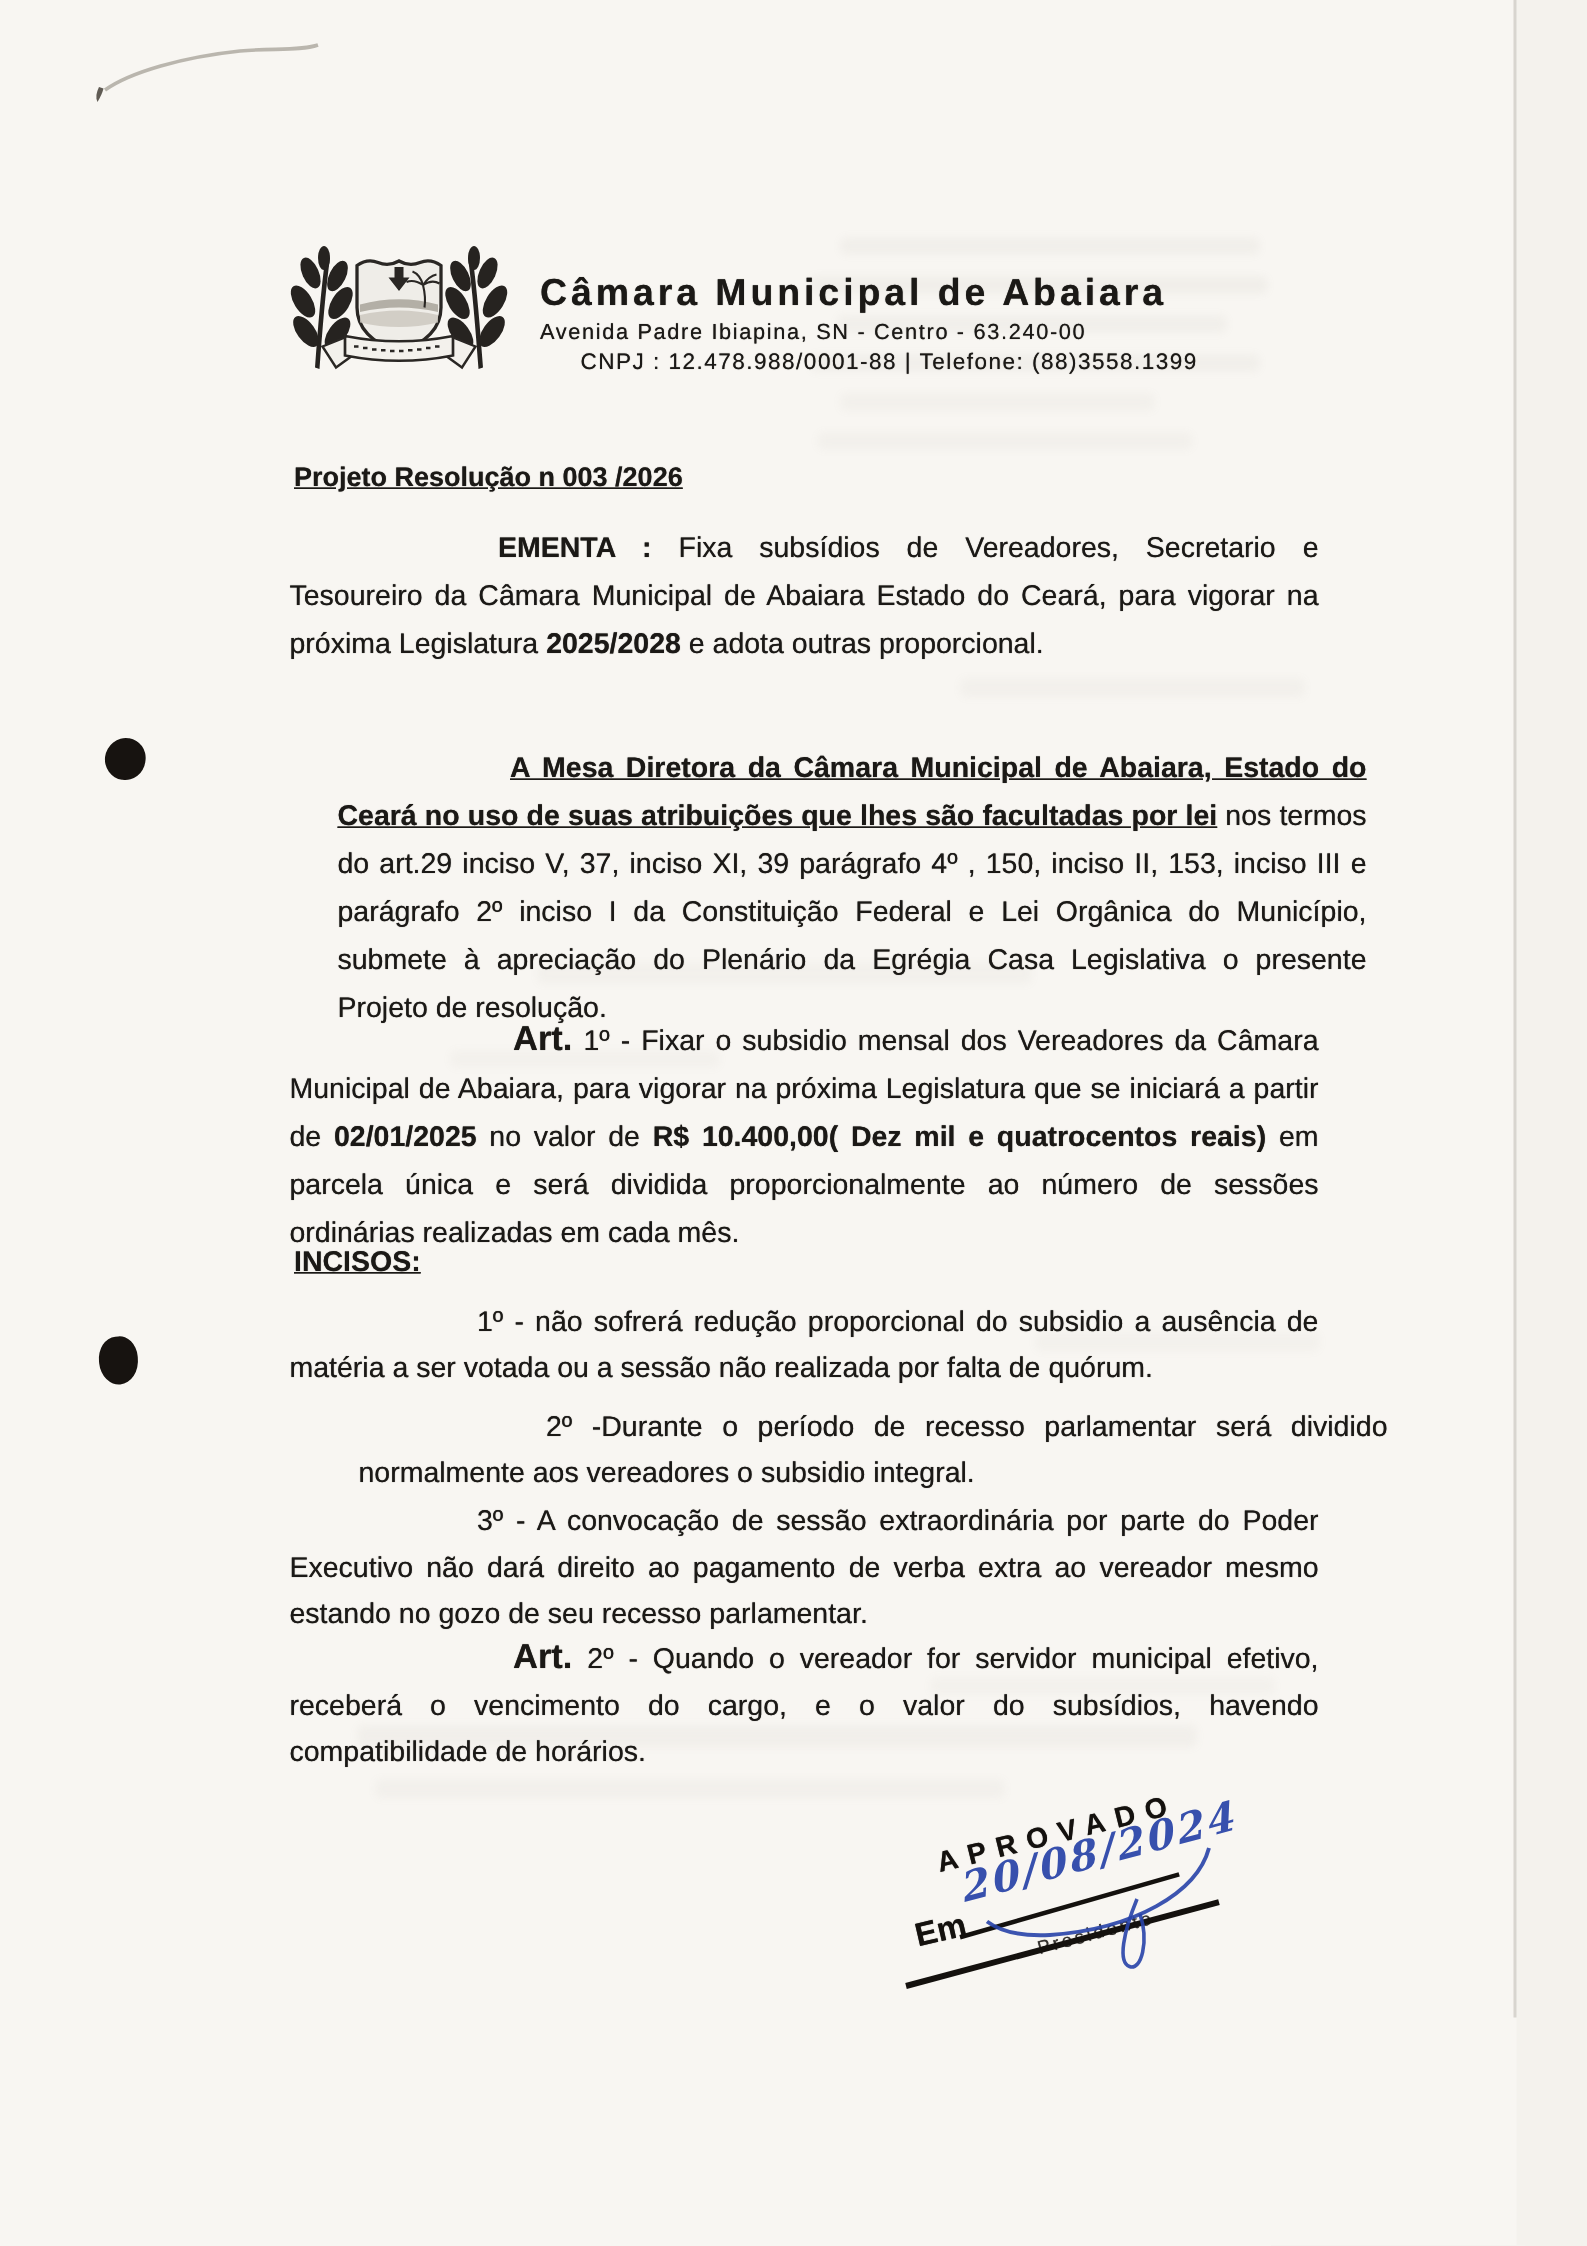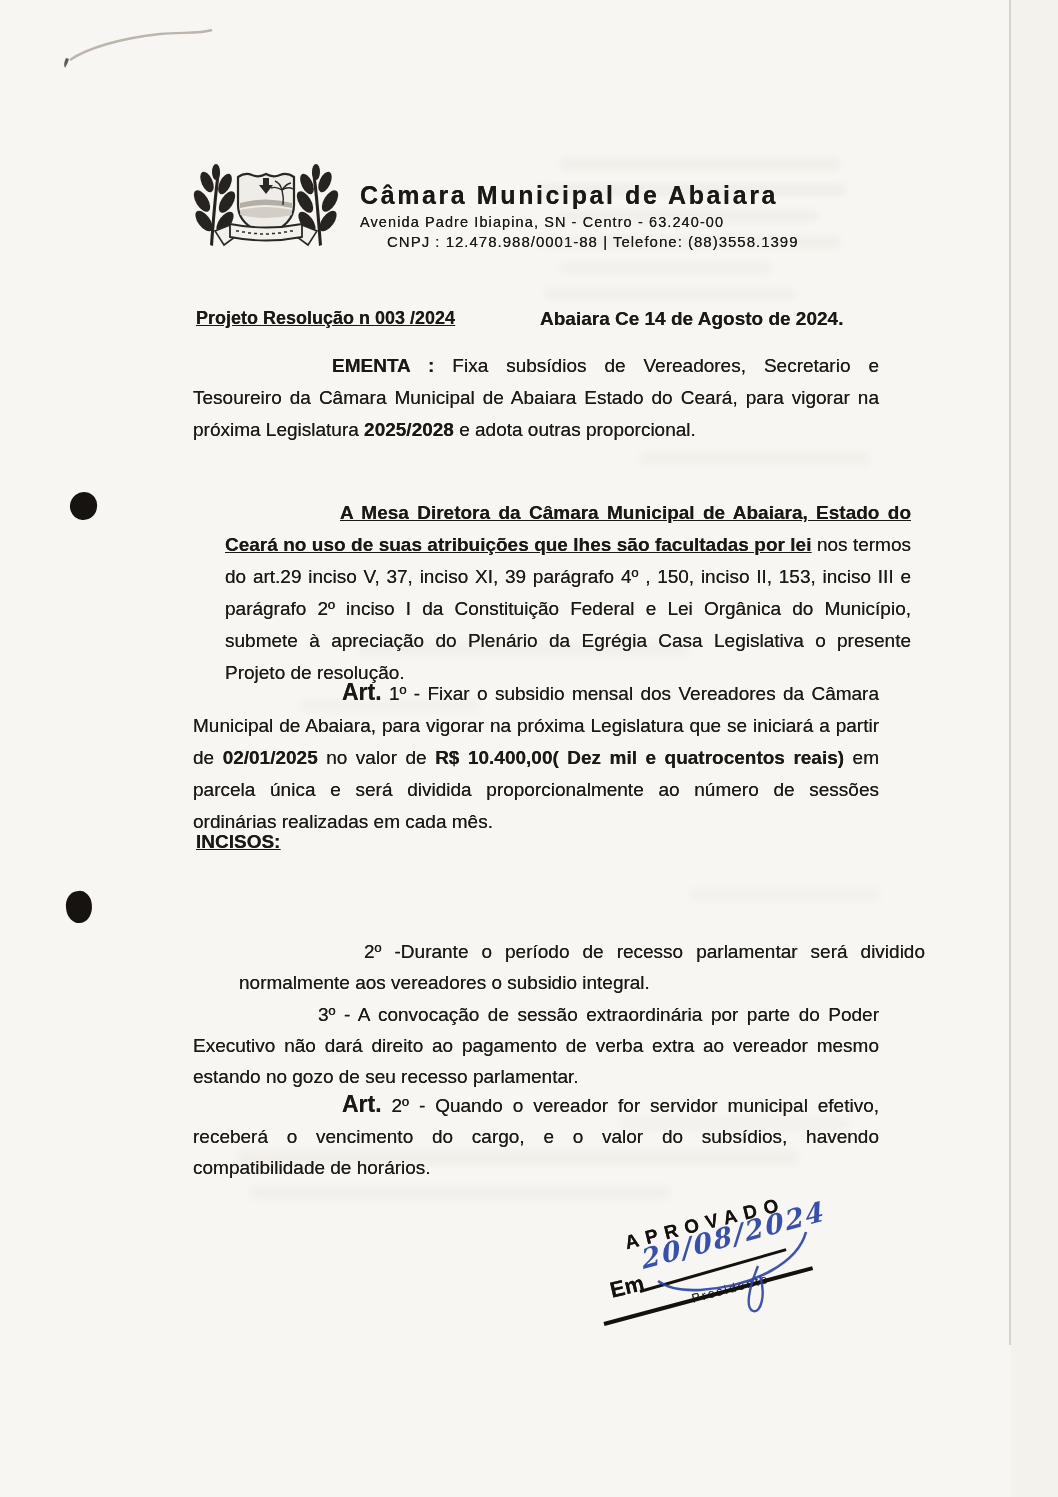--- a/index.html
+++ b/index.html
@@ -136,31 +136,31 @@
       <path d="M50,68 h3 M56,69 h3 M62,70 h3 M68,70.5 h3 M74,71 h3 M80,71 h3 M86,70.5 h3 M92,70 h3 M98,69 h3 M104,68 h3" stroke="#2a2724" stroke-width="1.6"></path>
     </g>
   </svg>
 
   <div class="header-text">
     <div class="org-name">Câmara Municipal de Abaiara</div>
     <div class="addr-line">Avenida Padre Ibiapina, SN - Centro - 63.240-00</div>
     <div class="cnpj-line">CNPJ : 12.478.988/0001-88  | Telefone: (88)3558.1399</div>
   </div>
 
-  <div class="doc-number">Projeto Resolução n 003 /2024</div>
-  <div class="place-date">Abaiara Ce 14 de Agosto de 2024.</div>
+  <div class="doc-number">Projeto Resolução n 003 /2026</div>
 
   <div class="para p-ementa"><span class="b">EMENTA :</span><span> Fixa subsídios de Vereadores, Secretario e Tesoureiro da Câmara Municipal de Abaiara Estado do Ceará, para vigorar na próxima Legislatura </span><span class="b">2025/2028</span><span> e adota outras proporcional.</span></div>
 
   <div class="para p-preamble"><span class="bu">A Mesa Diretora da Câmara Municipal de Abaiara,  Estado do Ceará  no uso de suas atribuições que lhes são facultadas por lei</span><span> nos termos do art.29 inciso V, 37, inciso XI, 39 parágrafo 4º , 150, inciso II, 153, inciso III e parágrafo 2º  inciso I da Constituição Federal e Lei Orgânica do Município, submete à apreciação do Plenário da Egrégia Casa Legislativa o presente Projeto de resolução.</span></div>
 
   <div class="para p-art1"><span class="art-label">Art.</span><span> 1º - </span><span>Fixar o subsidio mensal dos Vereadores da  Câmara Municipal de Abaiara,  para vigorar na próxima Legislatura que se iniciará a partir de </span><span class="b">02/01/2025</span><span> no valor  de </span><span class="b">R$ 10.400,00( Dez mil e quatrocentos reais)</span><span> em parcela única e será dividida proporcionalmente ao número de sessões ordinárias realizadas em cada mês.</span></div>
 
   <div class="incisos-heading">INCISOS:</div>
 
+  <div class="para p-inc1"><span>1º - </span><span>não sofrerá redução proporcional do subsidio a ausência de matéria a ser votada ou a sessão não realizada por falta de quórum.</span></div>
 
   <div class="para p-inc2"><span>2º -</span><span>Durante o período de recesso parlamentar será dividido normalmente aos vereadores o subsidio integral.</span></div>
 
   <div class="para p-inc3"><span>3º - </span><span> A convocação de sessão extraordinária por parte do Poder Executivo não dará direito ao pagamento de verba extra ao vereador mesmo estando no gozo de seu recesso parlamentar.</span></div>
 
   <div class="para p-art2"><span class="art-label">Art.</span><span> 2º - </span><span>Quando o vereador for servidor municipal efetivo,  receberá  o vencimento do cargo, e o valor do subsídios,  havendo compatibilidade de horários.</span></div>
 
   <div class="stamp">
     <div class="st-aprovado">APROVADO</div>
     <div class="st-em">Em</div>

